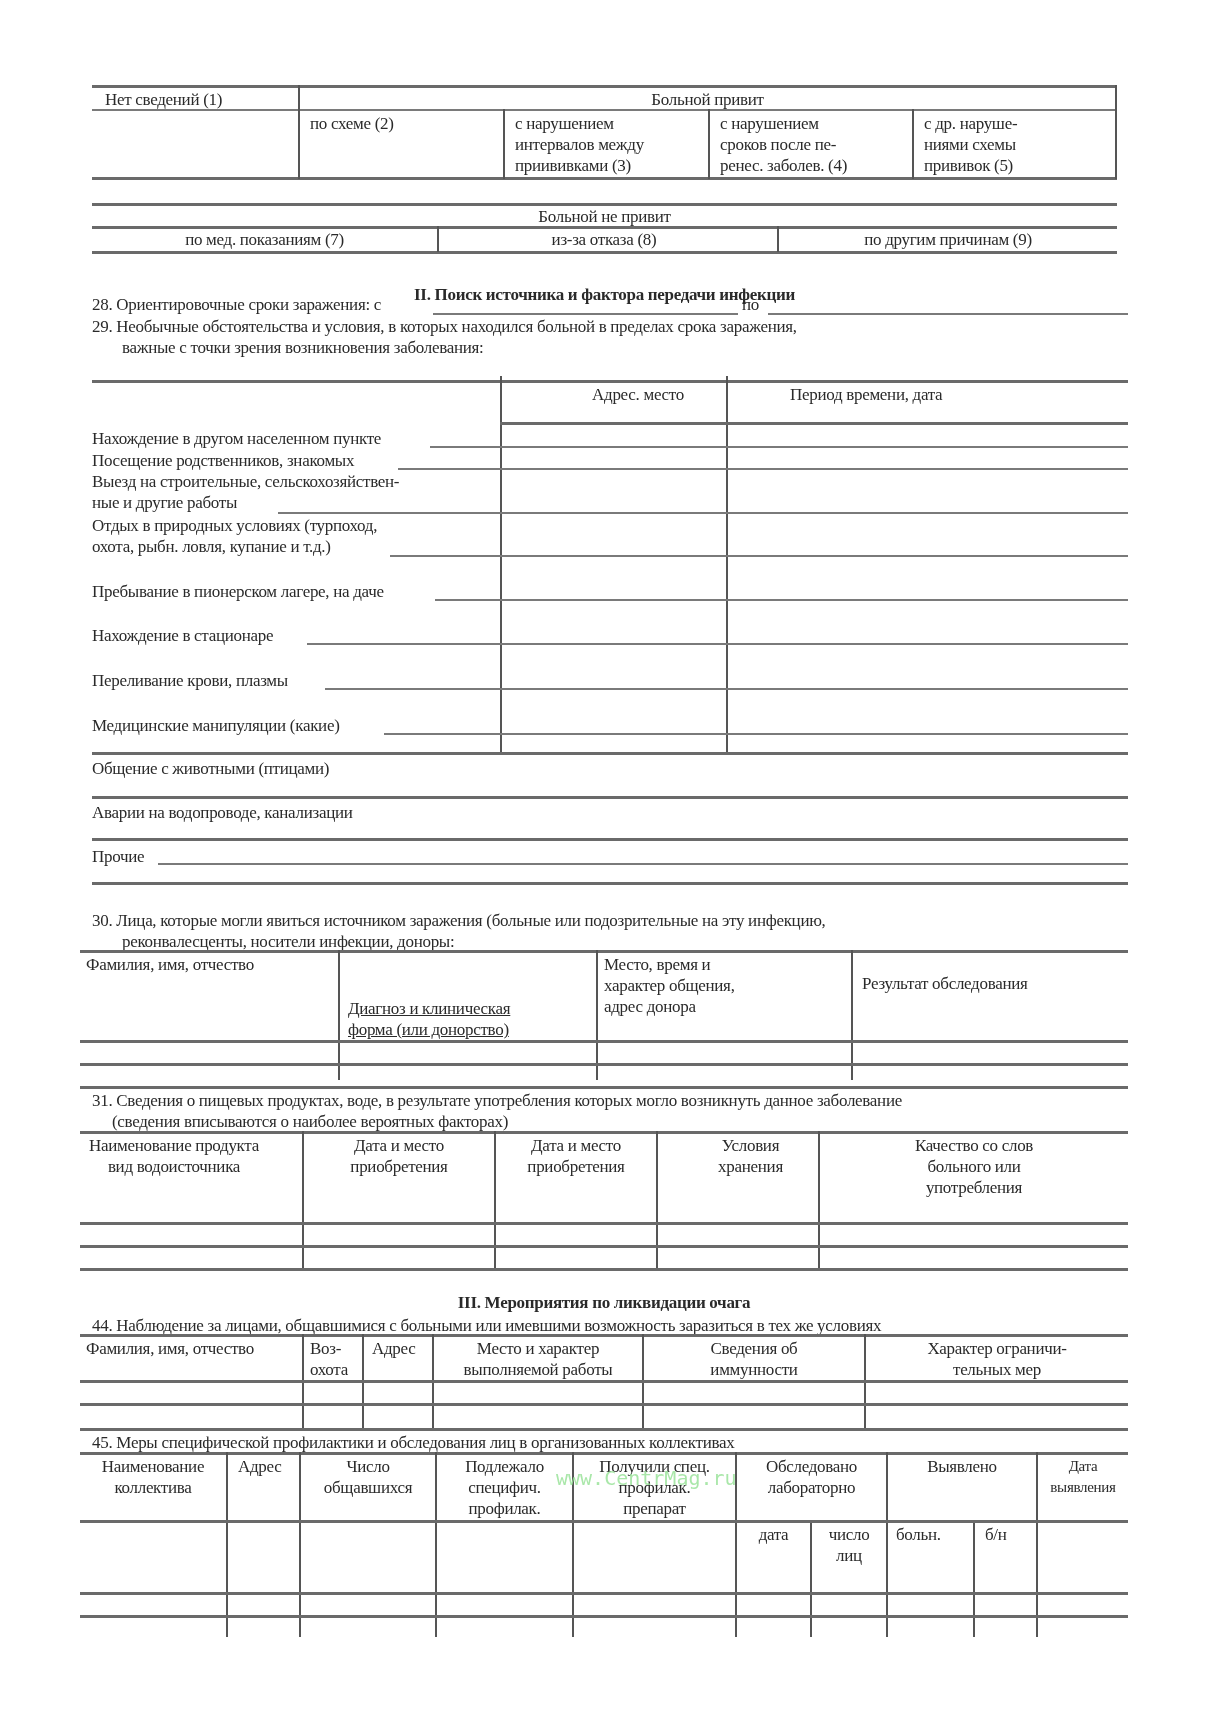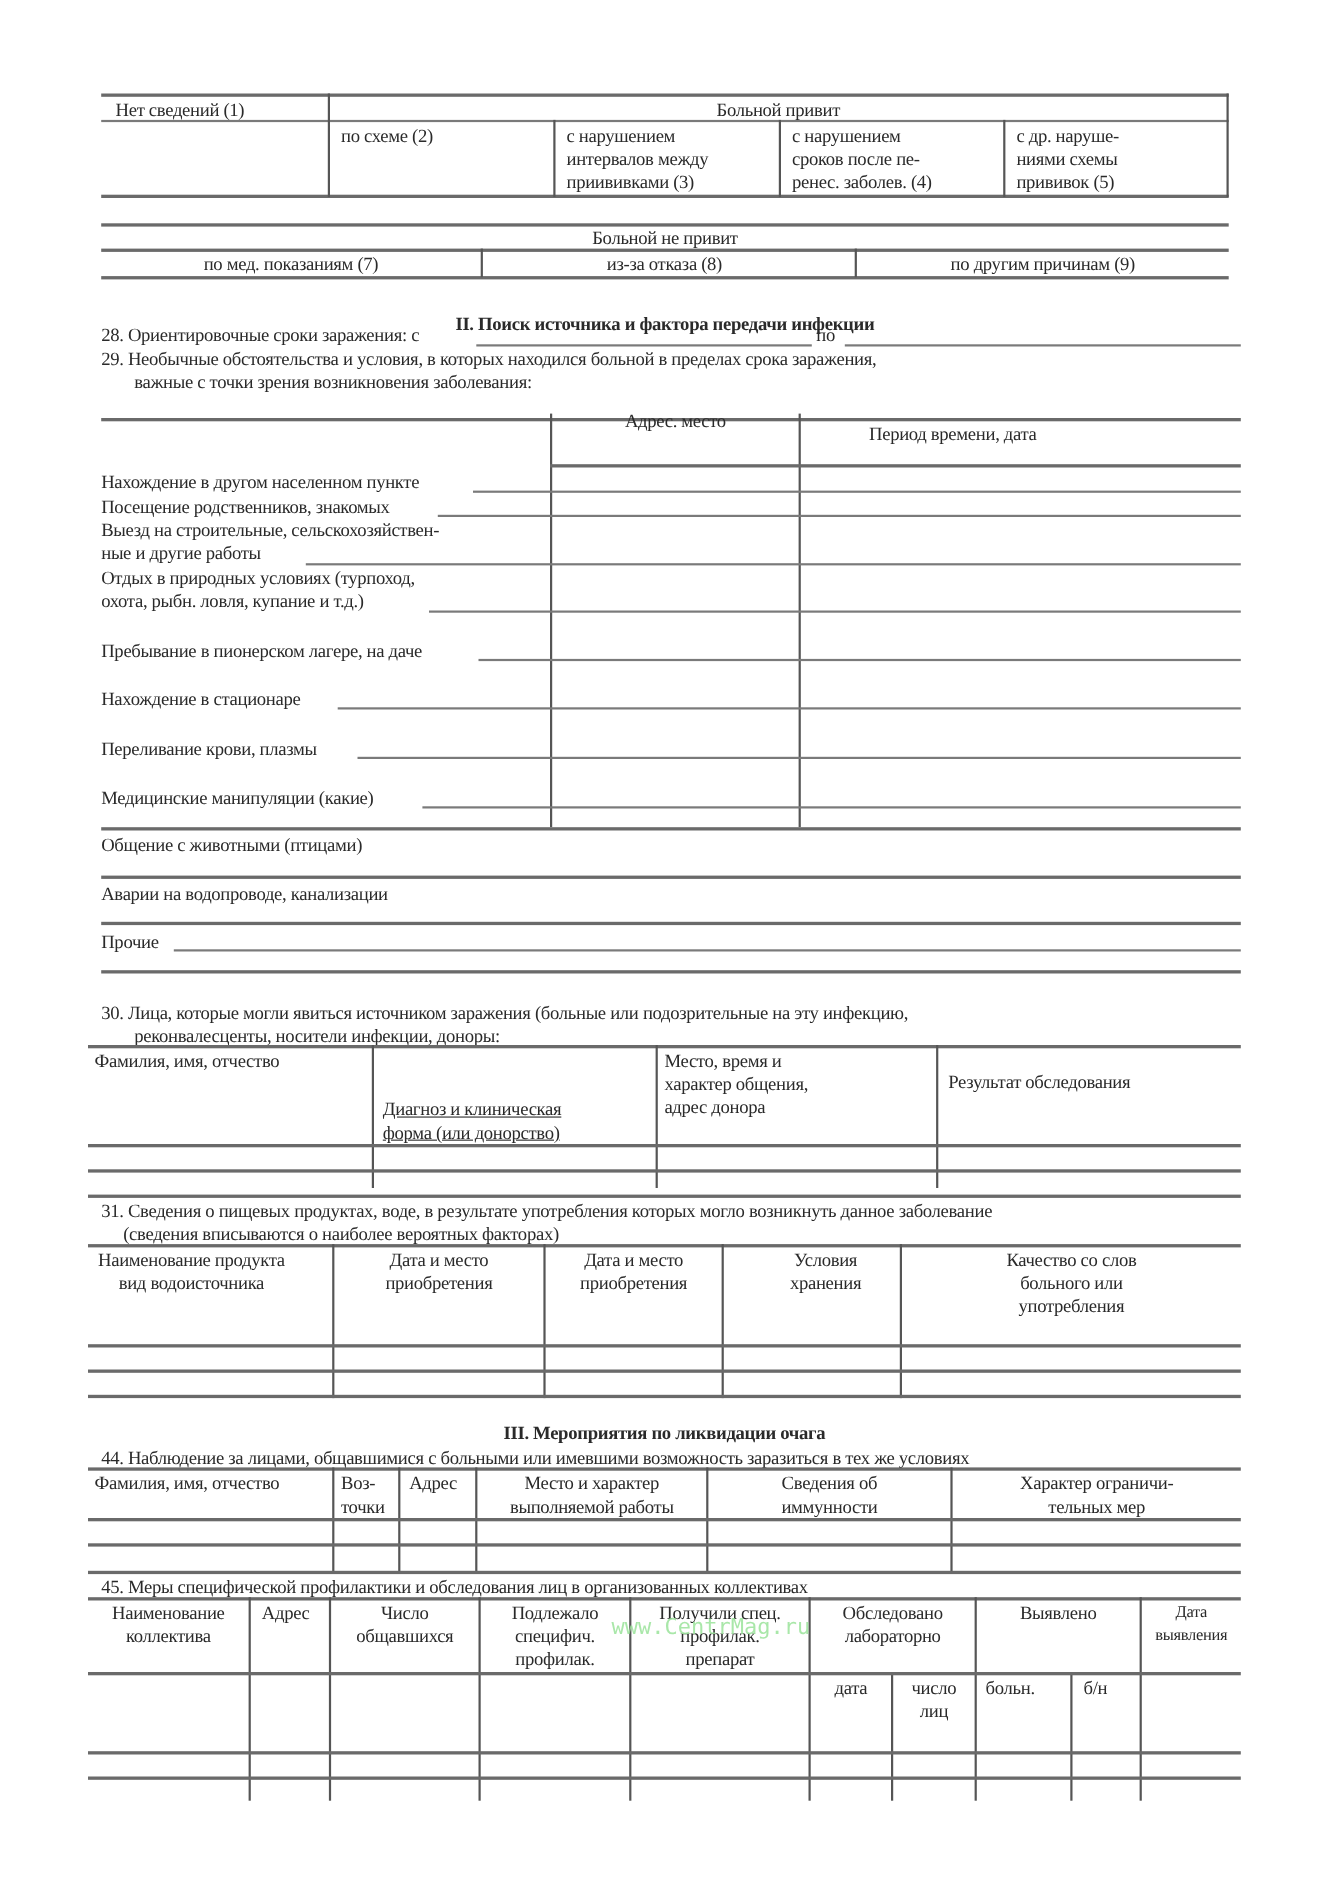--- a/index.html
+++ b/index.html
@@ -59,21 +59,21 @@
 <div class="hs" style="left:433px;top:313px;width:305px;"></div>
 <div class="t" style="left:742px;top:294px;">по</div>
 <div class="hs" style="left:768px;top:313px;width:360px;"></div>
 <div class="t" style="left:92px;top:316px;">29. Необычные обстоятельства и условия, в которых находился больной в пределах срока заражения,</div>
 <div class="t" style="left:122px;top:337px;">важные с точки зрения возникновения заболевания:</div>
 
 <div>
   <div class="h" style="left:92px;top:380px;width:1036px;"></div>
   <div class="v" style="left:500px;top:376px;height:376px;"></div>
   <div class="v" style="left:726px;top:376px;height:376px;"></div>
-  <div class="t c" style="left:502px;top:372px;width:224px;">Адрес. место</div>
+  <div class="t c" style="left:502px;top:384px;width:224px;padding-left:24px;">Адрес. место</div>
   <div class="t" style="left:790px;top:384px;">Период времени, дата</div>
   <div class="h" style="left:500px;top:422px;width:628px;"></div>
 
   <div class="t" style="left:92px;top:428px;">Нахождение в другом населенном пункте</div>
   <div class="hs" style="left:430px;top:446px;width:698px;"></div>
   <div class="t" style="left:92px;top:450px;">Посещение родственников, знакомых</div>
   <div class="hs" style="left:398px;top:468px;width:730px;"></div>
   <div class="t ml" style="left:92px;top:471px;">Выезд на строительные, сельскохозяйствен-
 ные и другие работы</div>
   <div class="hs" style="left:278px;top:512px;width:850px;"></div>
@@ -146,21 +146,21 @@
 <div class="t" style="left:92px;top:1315px;">44. Наблюдение за лицами, общавшимися с больными или имевшими возможность заразиться в тех же условиях</div>
 <div>
   <div class="h" style="left:80px;top:1334px;width:1048px;"></div>
   <div class="v" style="left:302px;top:1334px;height:96px;"></div>
   <div class="v" style="left:362px;top:1334px;height:96px;"></div>
   <div class="v" style="left:432px;top:1334px;height:96px;"></div>
   <div class="v" style="left:642px;top:1334px;height:96px;"></div>
   <div class="v" style="left:864px;top:1334px;height:96px;"></div>
   <div class="t" style="left:86px;top:1338px;">Фамилия, имя, отчество</div>
   <div class="t ml" style="left:310px;top:1338px;">Воз-
-точки</div>
+охота</div>
   <div class="t" style="left:372px;top:1338px;">Адрес</div>
   <div class="t ml c" style="left:434px;top:1338px;width:208px;">Место и характер
 выполняемой работы</div>
   <div class="t ml c" style="left:644px;top:1338px;width:220px;">Сведения об
 иммунности</div>
   <div class="t ml c" style="left:866px;top:1338px;width:262px;">Характер ограничи-
 тельных мер</div>
   <div class="h" style="left:80px;top:1380px;width:1048px;"></div>
   <div class="h" style="left:80px;top:1403px;width:1048px;"></div>
   <div class="h" style="left:80px;top:1428px;width:1048px;"></div>

